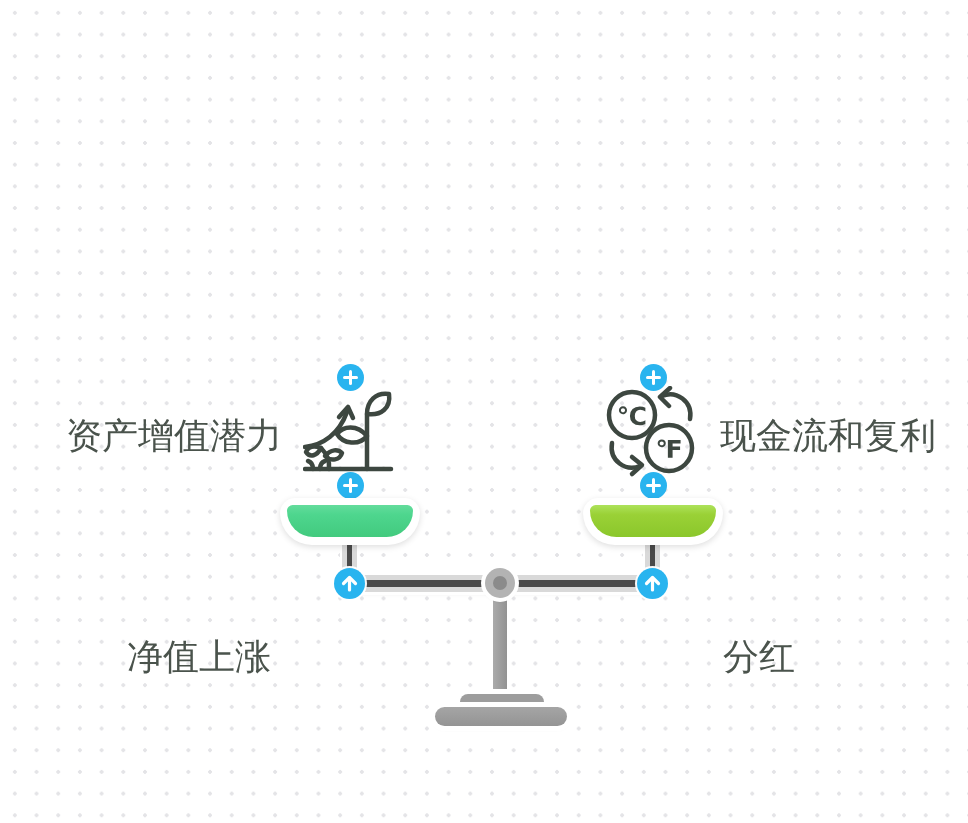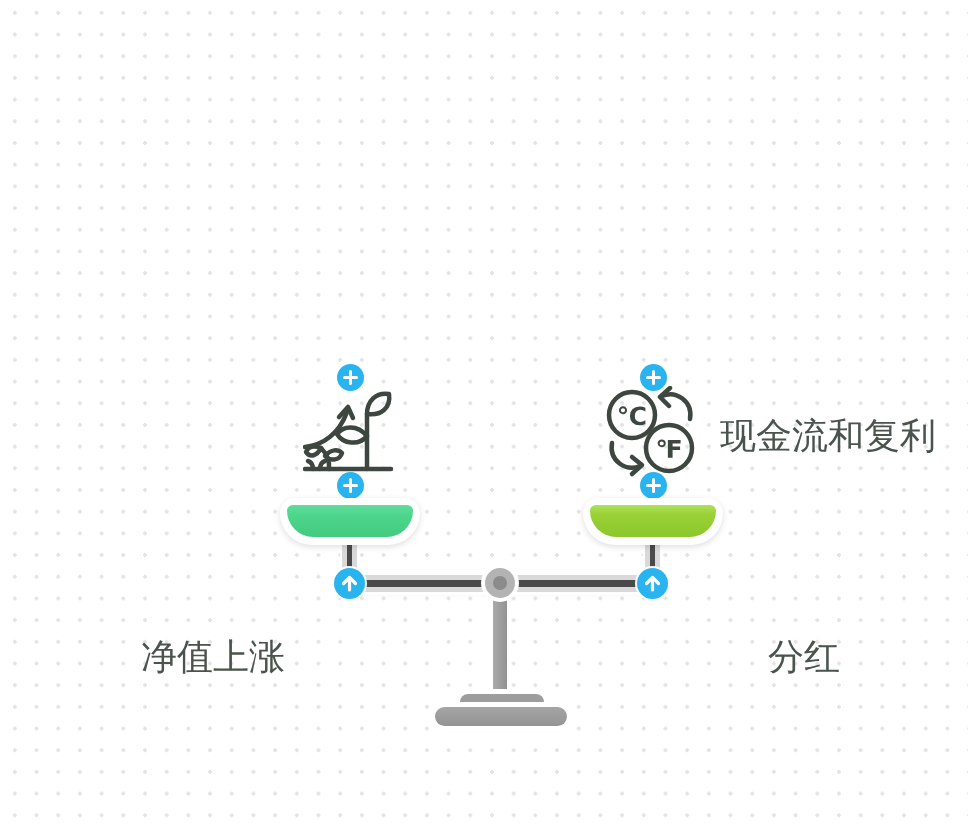--- a/index.html
+++ b/index.html
@@ -27,22 +27,22 @@
     position:absolute;left:0;top:0;width:968px;text-align:center;
     font-size:46px;line-height:52px;font-weight:800;letter-spacing:3px;
     color:var(--title-text);
   }
   .side-label{
     position:absolute;font-size:36px;line-height:44px;font-weight:400;
     color:var(--label-text);white-space:nowrap;
   }
   .label-left{left:66px;top:414px;}
   .label-right{left:720px;top:414px;text-align:center;}
-  .label-pan-left{left:127px;top:635px;margin-left:14px;}
-  .label-pan-right{left:768px;top:635px;}
+  .label-pan-left{left:127px;top:635px;}
+  .label-pan-right{left:723px;top:635px;}
 
   .icon-box{position:absolute;width:92px;height:92px;}
   .icon-left{left:303px;top:386px;}
   .icon-right{left:606px;top:386px;}
 
   
   .plus{
     position:absolute;width:27px;height:27px;border-radius:50%;
     background:var(--accent-blue);
   }
@@ -132,20 +132,21 @@
   .arrow-right{left:637px;top:568px;}
 
   svg{display:block;}
 </style>
 </head>
 <body>
 
 <div class="canvas">
 
 
+  <div class="side-label label-left">资产增值潜力</div>
 
   <div class="icon-box icon-left">
     <svg width="92" height="92" viewBox="0 0 92 92" fill="none" stroke="#3d4740" stroke-width="4.5" stroke-linecap="round" stroke-linejoin="round">
       <path d="M2 83 H88"></path>
       <path d="M10 83 C10 78 8 76 5 75"></path>
       <path d="M17 83 C17 78 19 76 22 75"></path>
       <path d="M64 83 V28"></path>
       <path d="M64 28 C64 15 73 6 86 8 C88 22 78 30 64 28 Z"></path>
       <path d="M64 50 C54 38 40 40 34 48 C40 58 56 60 64 50 Z"></path>
       <path d="M26 83 C27 74 24 68 18 62"></path>

